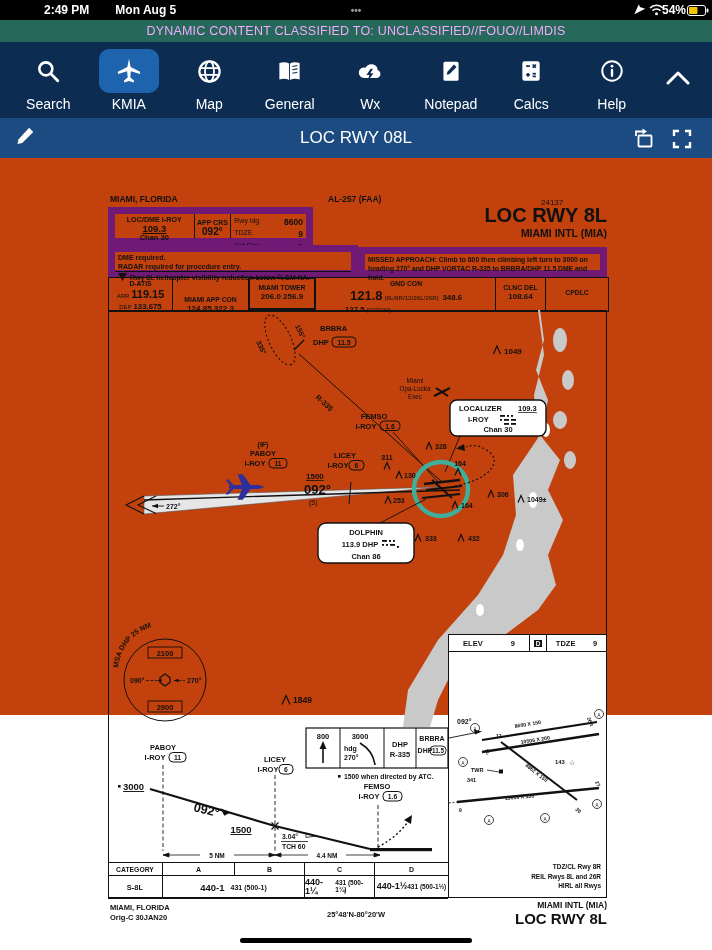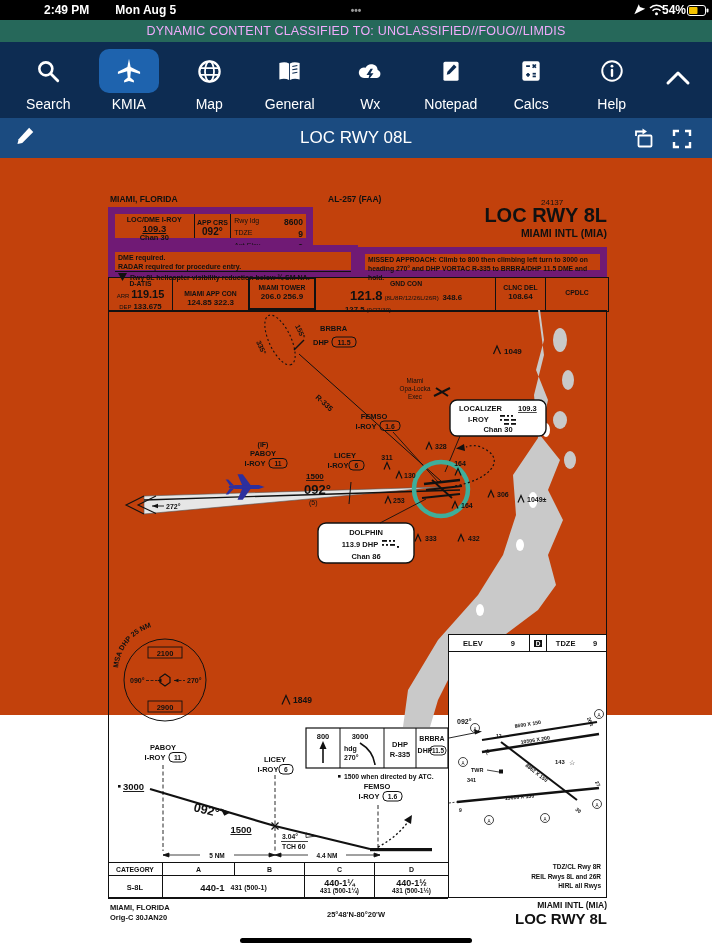--- a/index.html
+++ b/index.html
@@ -28,21 +28,21 @@
   .u{text-decoration:underline;}
   svg text{font-family:"Liberation Sans",sans-serif;fill:#111;}
   .freqcell{position:absolute;top:0;height:33px;border-right:1px solid #111;box-sizing:border-box;
     font-size:6.8px;text-align:center;line-height:1.25;padding-top:2px;}
   
   #minstable{display:grid;grid-template-columns:55px 72px 70px 70px 73px;grid-template-rows:13px 23px;
     font-size:7px;border-top:1px solid #111;}
   #minstable div{border-right:1px solid #111;border-bottom:1px solid #111;display:flex;
     align-items:center;justify-content:center;box-sizing:border-box;}
   .mins-ab{grid-column:2/4;flex-direction:row;gap:6px;}
-  .two-line{flex-direction:column;line-height:1.05;}
+  .two-line{flex-direction:row;line-height:1.05;}
 </style>
 </head>
 <body>
 
 <div id="app">
 
   <div class="abs" id="statusbar">
     <span style="margin-left:44px">2:49 PM</span>
     <span style="margin-left:26px">Mon Aug 5</span>
     <span style="position:absolute;left:0;right:0;text-align:center;color:#9a9a9a;font-size:10px">•••</span>
@@ -246,21 +246,21 @@
     <div class="abs bx" style="left:358px;top:89px;width:249px;height:30px;font-size:6.8px;font-weight:700;padding:1px 3px;line-height:1.35">
       <span>MISSED APPROACH:  Climb to 800 then climbing left turn to 3000 on heading 270° and DHP VORTAC R-335 to BRBRA/DHP 11.5 DME and hold.</span>
     </div>
 
     <div class="abs" style="left:108px;top:119px;width:499px;height:33px;border:1px solid #111;box-sizing:content-box">
       <div class="freqcell" style="left:0;width:64px">
         <div class="bold">D-ATIS</div>
         <div><span style="font-size:6px">ARR</span> <b style="font-size:11px">119.15</b></div>
         <div><span style="font-size:6px">DEP</span> <b style="font-size:7.8px">133.675</b></div>
       </div>
-      <div class="freqcell" style="left:64px;width:76px;padding-top:12px">
+      <div class="freqcell" style="left:64px;width:76px;padding-top:18px">
         <div class="bold">MIAMI APP CON</div>
         <div style="font-size:8px;font-weight:700">124.85  322.3</div>
       </div>
       <div class="freqcell" style="left:140px;width:68px;padding-top:5px;border:2px solid #111;height:33px;margin:-1px 0 0 -1px">
         <div class="bold">MIAMI TOWER</div>
         <div style="font-size:8px;font-weight:700">206.0  256.9</div>
       </div>
       <div class="freqcell" style="left:208px;width:179px;padding-top:2px">
         <div class="bold">GND CON</div>
         <div><b style="font-size:13px">121.8</b> <span style="font-size:6.2px">(8L/8R/12/26L/26R)</span>&nbsp;&nbsp;<b style="font-size:7.8px">348.6</b></div>

